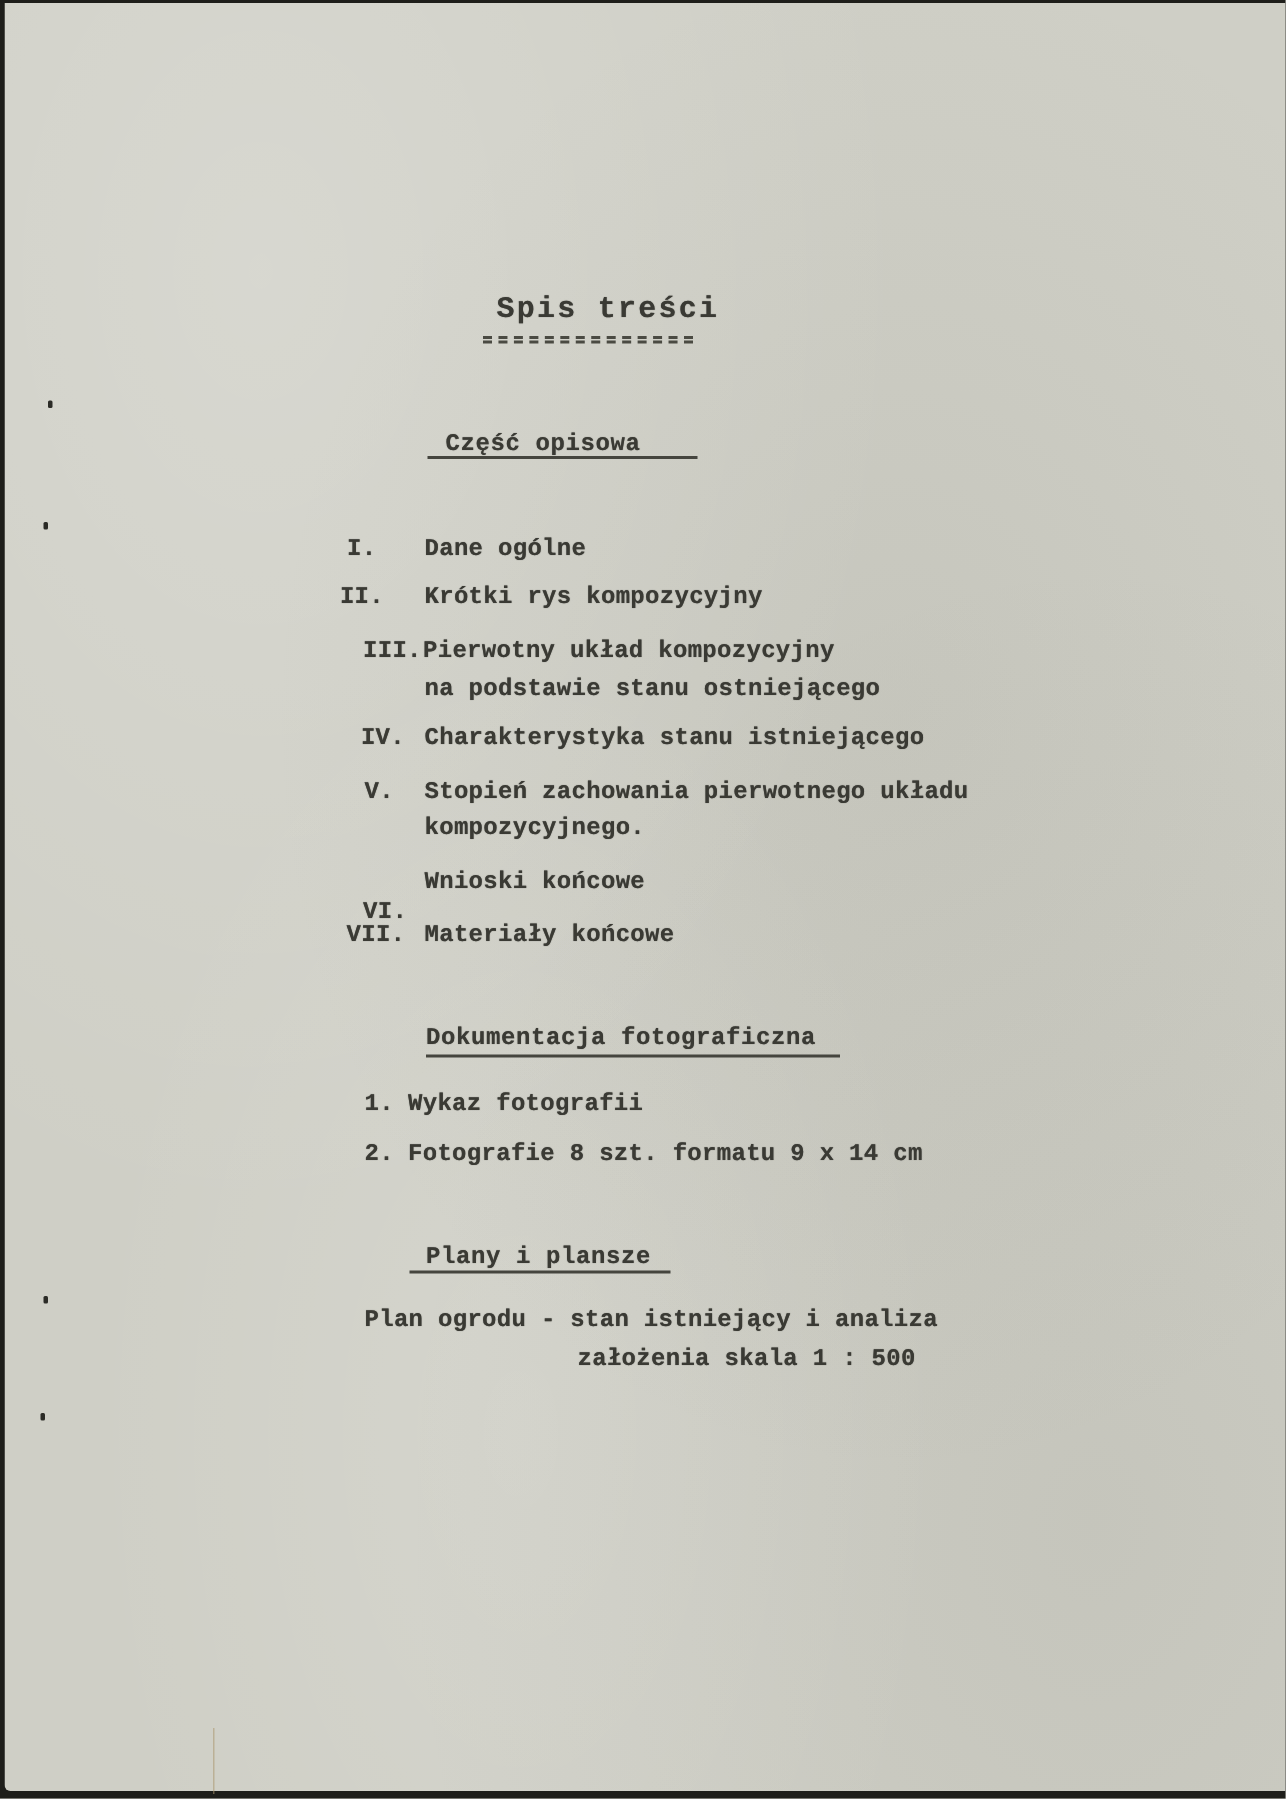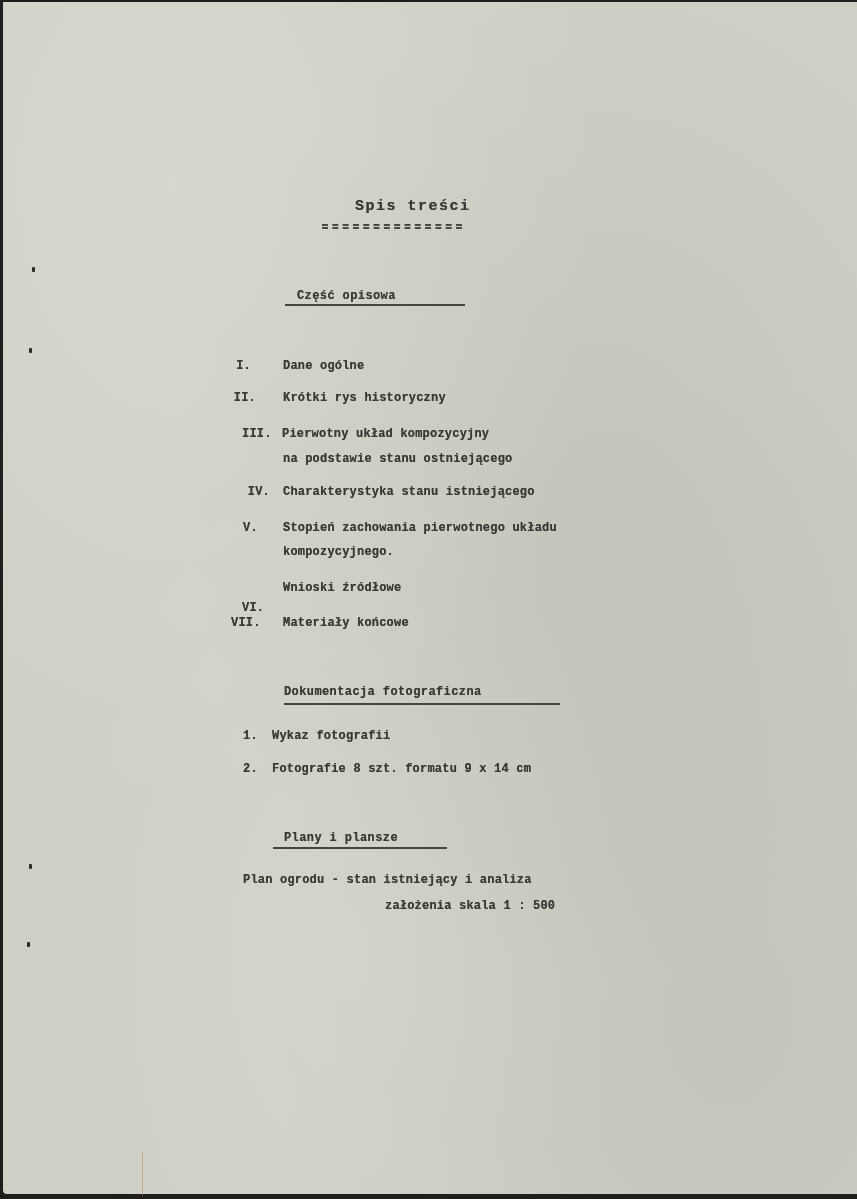--- a/index.html
+++ b/index.html
@@ -20,24 +20,24 @@
     }
     .fold-line {
       position: absolute; left: 139px; top: 1150px; width: 1px; height: 44px;
       background: rgba(170,150,110,0.55);
     }
     .punch {
       position: absolute; width: 3px; height: 5px; background: #2b2b26; border-radius: 1px;
     }
     .t {
       position: absolute; white-space: pre; color: #3a3a34;
-      font-size: 12px; font-weight: bold; line-height: 20px; letter-spacing: 0.2px;
+      font-size: 16px; font-weight: bold; line-height: 20px; letter-spacing: 0.2px;
       text-shadow: 0 0 0.6px rgba(40,40,35,0.7);
     }
-    .title { font-size: 15px; letter-spacing: 1.5px; margin-left: 24px; }
+    .title { font-size: 20px; letter-spacing: 1.5px; }
     .heading { letter-spacing: 0.4px; }
     .num { text-align: right; width: 60px; }
     .dbl {
       position: absolute; height: 5px;
       border-top: 2px dashed #4a4a42; border-bottom: 2px dashed #4a4a42;
       box-sizing: border-box;
     }
     .ul { position: absolute; height: 0; border-top: 2px solid #45453e; }
   </style>
 </head>
@@ -56,39 +56,39 @@
 
 <div class="t heading" style="left:297px;top:286px">Część opisowa</div>
 <div class="ul" style="left:285px;top:304px;width:180px"></div>
 
 <div>
   <div class="t num" style="left:191px;top:356px">I.</div>
   <div class="t" style="left:283px;top:356px">Dane ogólne</div>
 </div>
 <div>
   <div class="t num" style="left:196px;top:388px">II.</div>
-  <div class="t" style="left:283px;top:388px">Krótki rys historyczny</div>
+  <div class="t" style="left:283px;top:388px">Krótki rys kompozycyjny</div>
 </div>
 <div>
   <div class="t" style="left:242px;top:424px">III.</div>
   <div class="t" style="left:282px;top:424px">Pierwotny układ kompozycyjny</div>
   <div class="t" style="left:283px;top:449px">na podstawie stanu ostniejącego</div>
 </div>
 <div>
   <div class="t num" style="left:210px;top:482px">IV.</div>
   <div class="t" style="left:283px;top:482px">Charakterystyka stanu istniejącego</div>
 </div>
 <div>
   <div class="t" style="left:243px;top:518px">V.</div>
   <div class="t" style="left:283px;top:518px">Stopień zachowania pierwotnego układu</div>
   <div class="t" style="left:283px;top:542px">kompozycyjnego.</div>
 </div>
 <div>
   <div class="t" style="left:242px;top:598px">VI.</div>
-  <div class="t" style="left:283px;top:578px">Wnioski źródłowe</div>
+  <div class="t" style="left:283px;top:578px">Wnioski końcowe</div>
 </div>
 <div>
   <div class="t" style="left:231px;top:613px">VII.</div>
   <div class="t" style="left:283px;top:613px">Materiały końcowe</div>
 </div>
 
 <div class="t heading" style="left:284px;top:682px">Dokumentacja fotograficzna</div>
 <div class="ul" style="left:284px;top:703px;width:276px"></div>
 
 <div>

